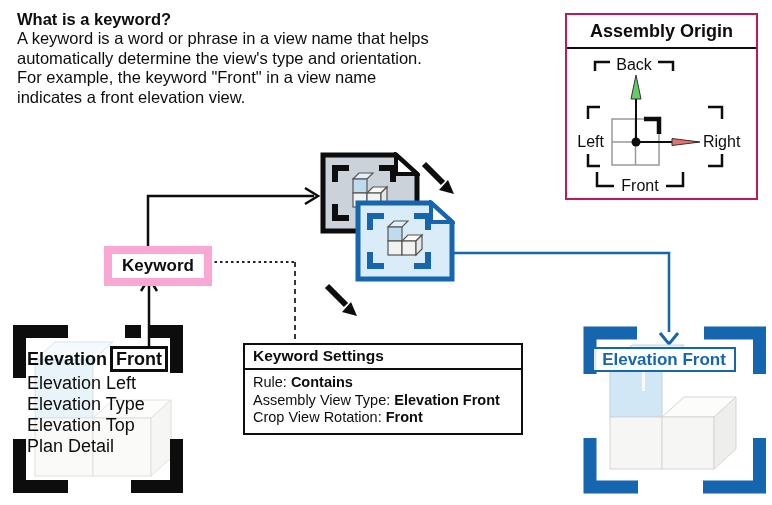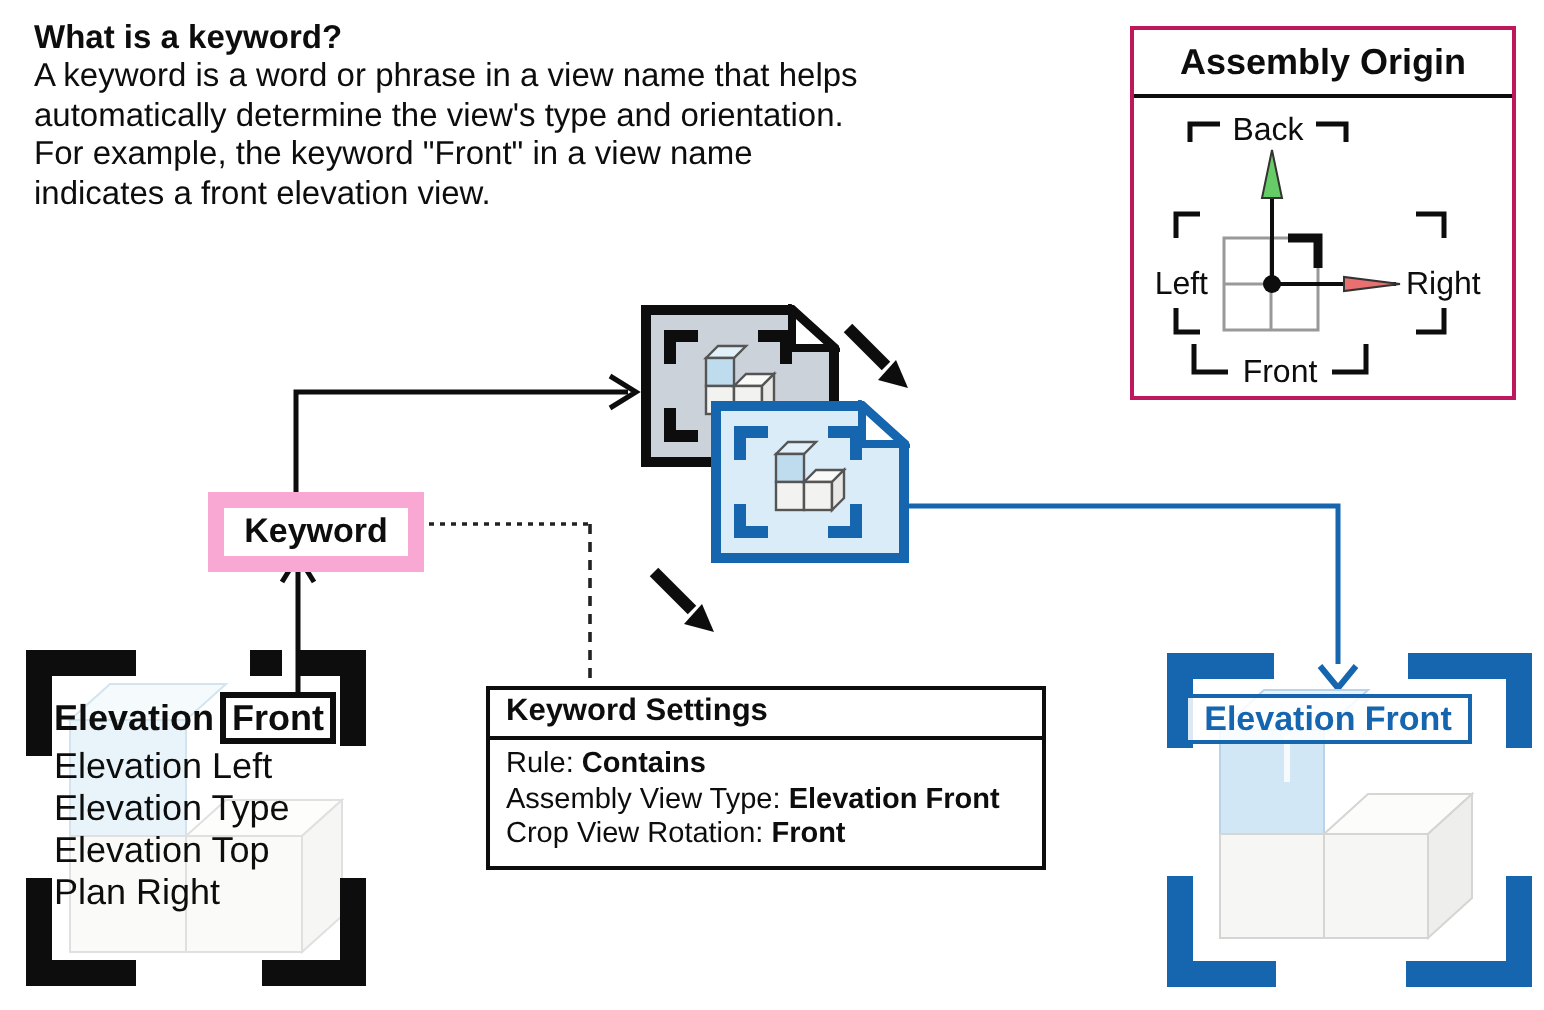--- a/index.html
+++ b/index.html
@@ -181,21 +181,21 @@
       </g>
     </svg>
     <div class="view-list">
       <div class="vl-row1">
         <span>Elevation</span>
         <span class="front-chip">Front</span>
       </div>
       <div class="vl-row">Elevation Left</div>
       <div class="vl-row">Elevation Type</div>
       <div class="vl-row">Elevation Top</div>
-      <div class="vl-row">Plan Right</div>
+      <div class="vl-row">Plan Detail</div>
     </div>
   </div>
 
   <div class="settings-box">
     <div class="settings-title">Keyword Settings</div>
     <div class="settings-body">
       <div class="kv"><span class="k">Rule:</span> <span class="v">Contains</span></div>
       <div class="kv"><span class="k">Assembly View Type:</span> <span class="v">Elevation Front</span></div>
       <div class="kv"><span class="k">Crop View Rotation:</span> <span class="v">Front</span></div>
     </div>

